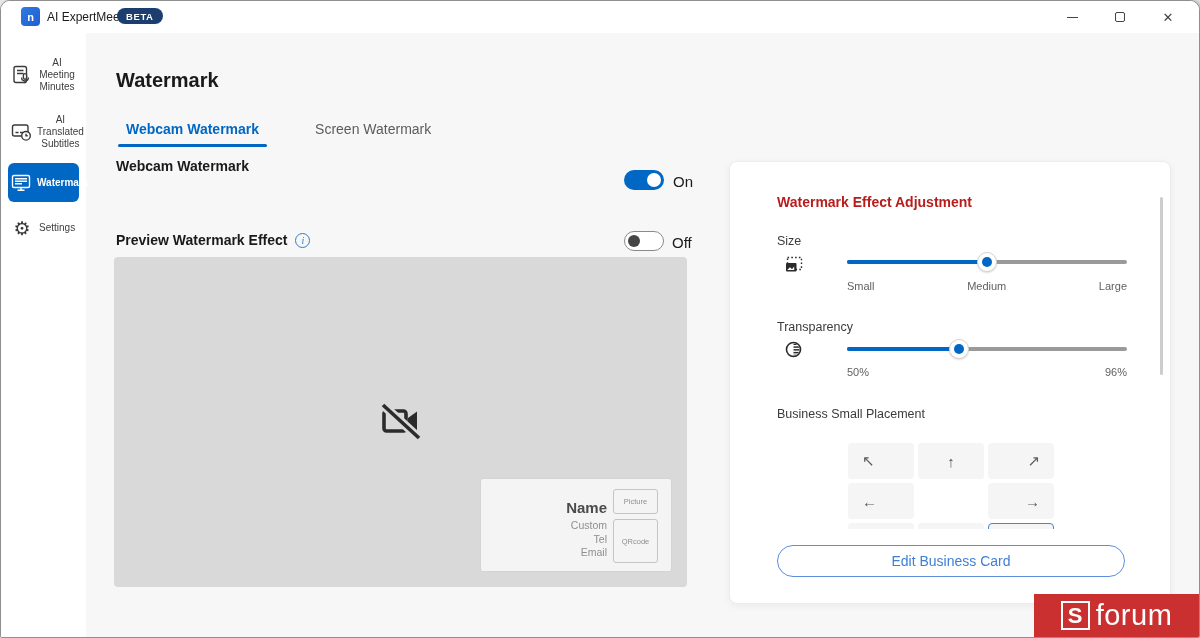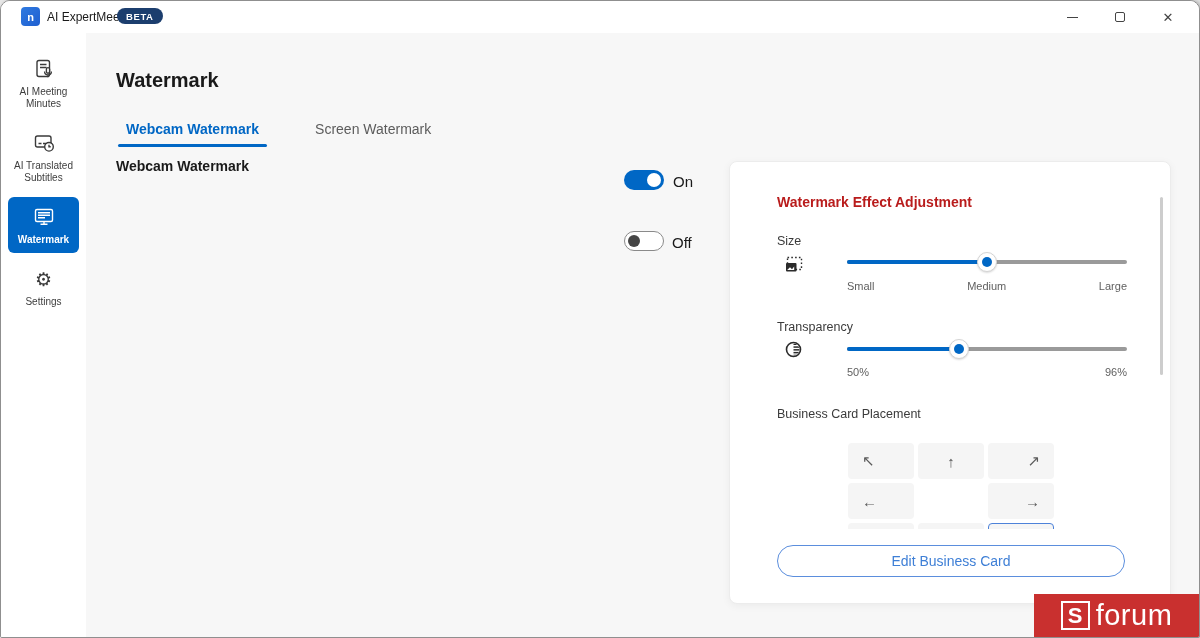--- a/index.html
+++ b/index.html
@@ -24,21 +24,21 @@
   }
   .win-controls { position:absolute; right:14px; top:0; height:32px; display:flex; gap:14px; }
   .win-btn { width:34px; height:32px; display:flex; align-items:center; justify-content:center; color:#444; }
   .glyph-min { width:11px; height:0; border-top:1.4px solid #444; display:block; }
   .glyph-max { width:10px; height:10px; border:1.3px solid #444; border-radius:2px; display:block; }
   .glyph-close { font-size:13px; line-height:1; }
 
   
   .sidebar { position:absolute; left:0; top:32px; bottom:0; width:85px; background:#fff; z-index:2;
              display:flex; flex-direction:column; align-items:stretch; padding-top:16px; gap:6px; }
-  .nav-item { margin:0 7px; border-radius:6px; padding:8px 2px 7px; display:flex; flex-direction:column;
+  .nav-item { margin:0 7px; border-radius:6px; padding:8px 2px 7px; display:flex; flex-direction:row;
               align-items:center; gap:5px; cursor:pointer; }
   .nav-item .nav-label { font-size:10px; color:#3d3d3d; text-align:center; line-height:12px; }
   .nav-item.active { background:#0067c5; }
   .nav-item.active .nav-label { color:#fff; font-weight:bold; }
   .nav-ico { width:24px; height:24px; display:flex; align-items:center; justify-content:center; }
   .gear-glyph { font-size:19px; color:#3a3a3a; line-height:1; }
 
   
   .content { position:absolute; left:85px; top:32px; right:0; bottom:0; background:#f7f7f7; }
   .page-title { position:absolute; left:30px; top:36px; font-size:20px; font-weight:bold; color:#1a1a1a; }
@@ -200,25 +200,50 @@
       <div class="tab active">Webcam Watermark</div>
       <div class="tab">Screen Watermark</div>
     </div>
 
     <div class="setting-label webcam-label">Webcam Watermark</div>
     <div class="toggle toggle-on">
       <span class="knob"></span>
     </div>
     <div class="toggle-state state-on">On</div>
 
+    <div class="preview-row">
+      <span class="setting-label">Preview Watermark Effect</span>
+      <span class="info-icon">i</span>
+    </div>
     <div class="toggle toggle-off">
       <span class="knob"></span>
     </div>
     <div class="toggle-state state-off">Off</div>
 
+    <div class="preview-box">
+      <span class="cam-off">
+        <svg width="46" height="40" viewBox="0 0 46 40">
+          <rect x="6" y="9" width="22" height="20" rx="2.5" fill="none" stroke="#2b2b2b" stroke-width="3.6"></rect>
+          <path d="M30 16 l9 -6.5 v19 l-9 -6.5 z" fill="#2b2b2b"></path>
+          <line x1="5" y1="3" x2="41" y2="36" stroke="#d9d9d9" stroke-width="9"></line>
+          <line x1="5" y1="3" x2="41" y2="36" stroke="#2b2b2b" stroke-width="3.6"></line>
+        </svg>
+      </span>
+
+      <div class="biz-card">
+        <div class="biz-text">
+          <div class="biz-name">Name</div>
+          <div class="biz-field">Custom</div>
+          <div class="biz-field">Tel</div>
+          <div class="biz-field">Email</div>
+        </div>
+        <div class="biz-box biz-picture">Picture</div>
+        <div class="biz-box biz-qrcode">QRcode</div>
+      </div>
+    </div>
 
     <div class="panel">
       <div class="panel-title">Watermark Effect Adjustment</div>
 
       <div class="group-label lbl-size">Size</div>
       <span class="group-ico ico-size">
         <svg width="20" height="19" viewBox="0 0 20 19">
           <rect x="3.5" y="2.5" width="14" height="12" fill="none" stroke="#2b2b2b" stroke-width="1.4" stroke-dasharray="1.6 2.2"></rect>
           <rect x="2" y="8" width="10.5" height="8.5" rx="1" fill="#2b2b2b"></rect>
           <path d="M3.2 15 l2.8 -2.8 2 2 2.2 -2.6 v3.4 z" fill="#fff"></path>
@@ -254,21 +279,21 @@
       <div class="slider slider-transp" style="--val: 40%;">
         <div class="track"></div>
         <div class="fill"></div>
         <div class="thumb"></div>
       </div>
       <div class="tick-row ticks-transp">
         <span>50%</span>
         <span>96%</span>
       </div>
 
-      <div class="group-label lbl-place">Business Card Placement</div>
+      <div class="group-label lbl-place">Business Small Placement</div>
       <div class="place-grid-clip">
         <div class="place-grid">
           <div class="place-cell pc-tl">
               <span>↖</span>
             </div>
           <div class="place-cell pc-t">
               <span>↑</span>
             </div>
           <div class="place-cell pc-tr">
               <span>↗</span>

